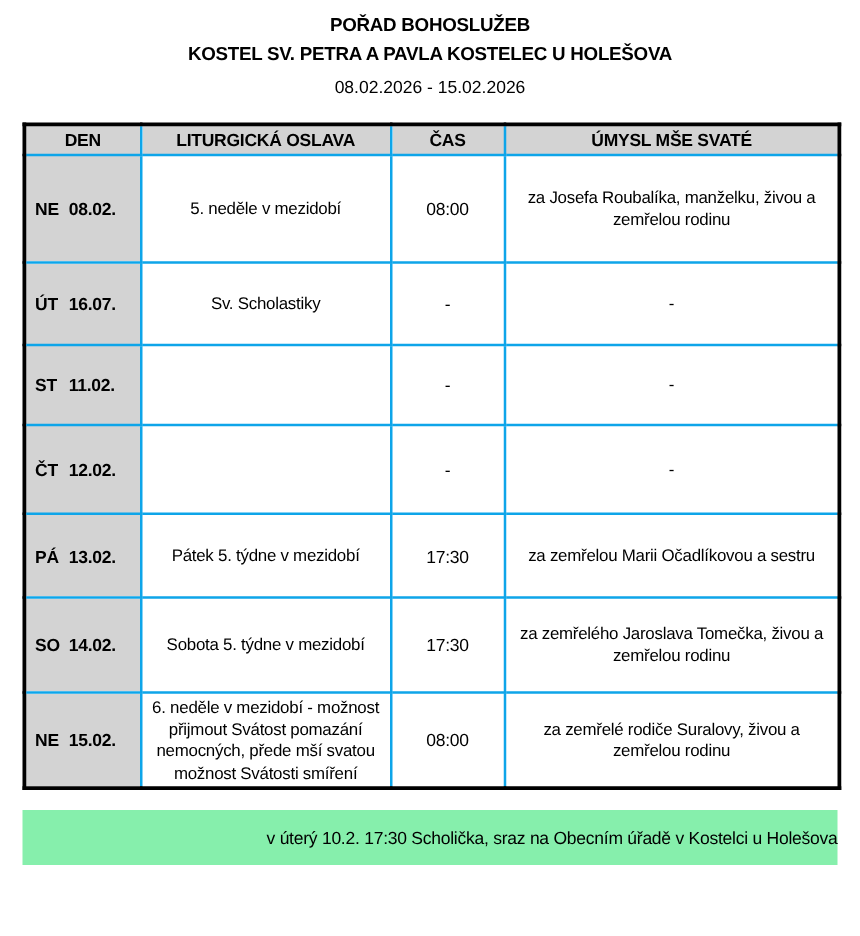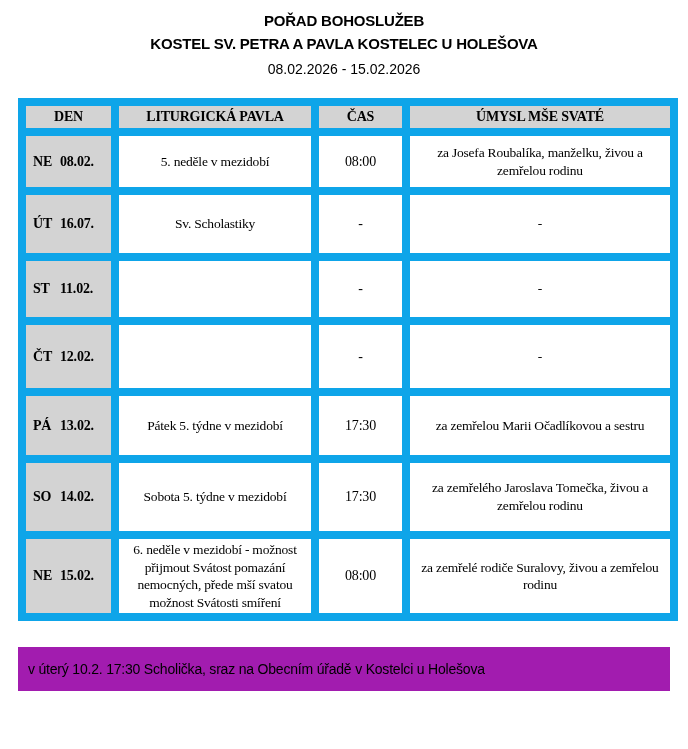--- a/index.html
+++ b/index.html
@@ -34,23 +34,22 @@
     margin-top: 9px;
   }
   table.schedule {
     border-collapse: collapse;
     table-layout: fixed;
     width: 652px;
     margin-top: 21px;
     border: 3px solid #000;
   }
   .schedule th, .schedule td {
-    border: 8px solid #0ea5e9;
+    border: 2px solid #0ea5e9;
     overflow: hidden;
-    font-family: Liberation Serif, serif;
   }
   .schedule th {
     background: #d3d3d3;
     font-size: 14px;
     font-weight: bold;
     letter-spacing: -0.2px;
     height: 20px;
     padding: 1px 2px;
     text-align: center;
   }
@@ -73,40 +72,41 @@
     font-size: 13.5px;
     line-height: 1.3;
     padding: 2px 5px;
     letter-spacing: -0.2px;
   }
   td.time {
     text-align: center;
     font-size: 14px;
     letter-spacing: -0.2px;
   }
-  tbody tr:nth-child(1) { height: 59px; }
+  tbody tr:nth-child(1) { height: 86px; }
   tbody tr:nth-child(2) { height: 66px; }
   tbody tr:nth-child(3) { height: 64px; }
   tbody tr:nth-child(4) { height: 71px; }
   tbody tr:nth-child(5) { height: 67px; }
   tbody tr:nth-child(6) { height: 76px; }
   tbody tr:nth-child(7) { height: 64px; }
   tbody tr:nth-child(8) { height: 94px; }
 
   .note-bar {
-    margin-top: 26px;
+    margin-top: 16px;
     width: 652px;
     height: 44px;
-    background: #a21caf;
+    background: #86efac;
     box-sizing: border-box;
     display: flex;
     align-items: center;
     padding-left: 10px;
     font-size: 14px;
     letter-spacing: -0.2px;
+    justify-content: flex-end;
   }
 </style>
 </head>
 <body>
 
 <div class="page">
 
   <div class="title-block">
     <div class="title">POŘAD BOHOSLUŽEB</div>
     <div class="subtitle">KOSTEL SV. PETRA A PAVLA KOSTELEC U HOLEŠOVA</div>
@@ -116,21 +116,21 @@
   <table class="schedule">
     <colgroup>
       <col class="c-day">
         <col class="c-celeb">
         <col class="c-time">
         <col class="c-int">
     </colgroup>
     <thead>
       <tr>
         <th>DEN</th>
-        <th>LITURGICKÁ PAVLA</th>
+        <th>LITURGICKÁ OSLAVA</th>
         <th>ČAS</th>
         <th>ÚMYSL MŠE SVATÉ</th>
       </tr>
     </thead>
     <tbody>
       <tr>
         <td class="day-cell"><span class="day-abbr">NE</span><span>08.02.</span></td>
         <td class="celebration">5. neděle v mezidobí</td>
         <td class="time">08:00</td>
         <td class="intention">za Josefa Roubalíka, manželku, živou a zemřelou rodinu</td>

